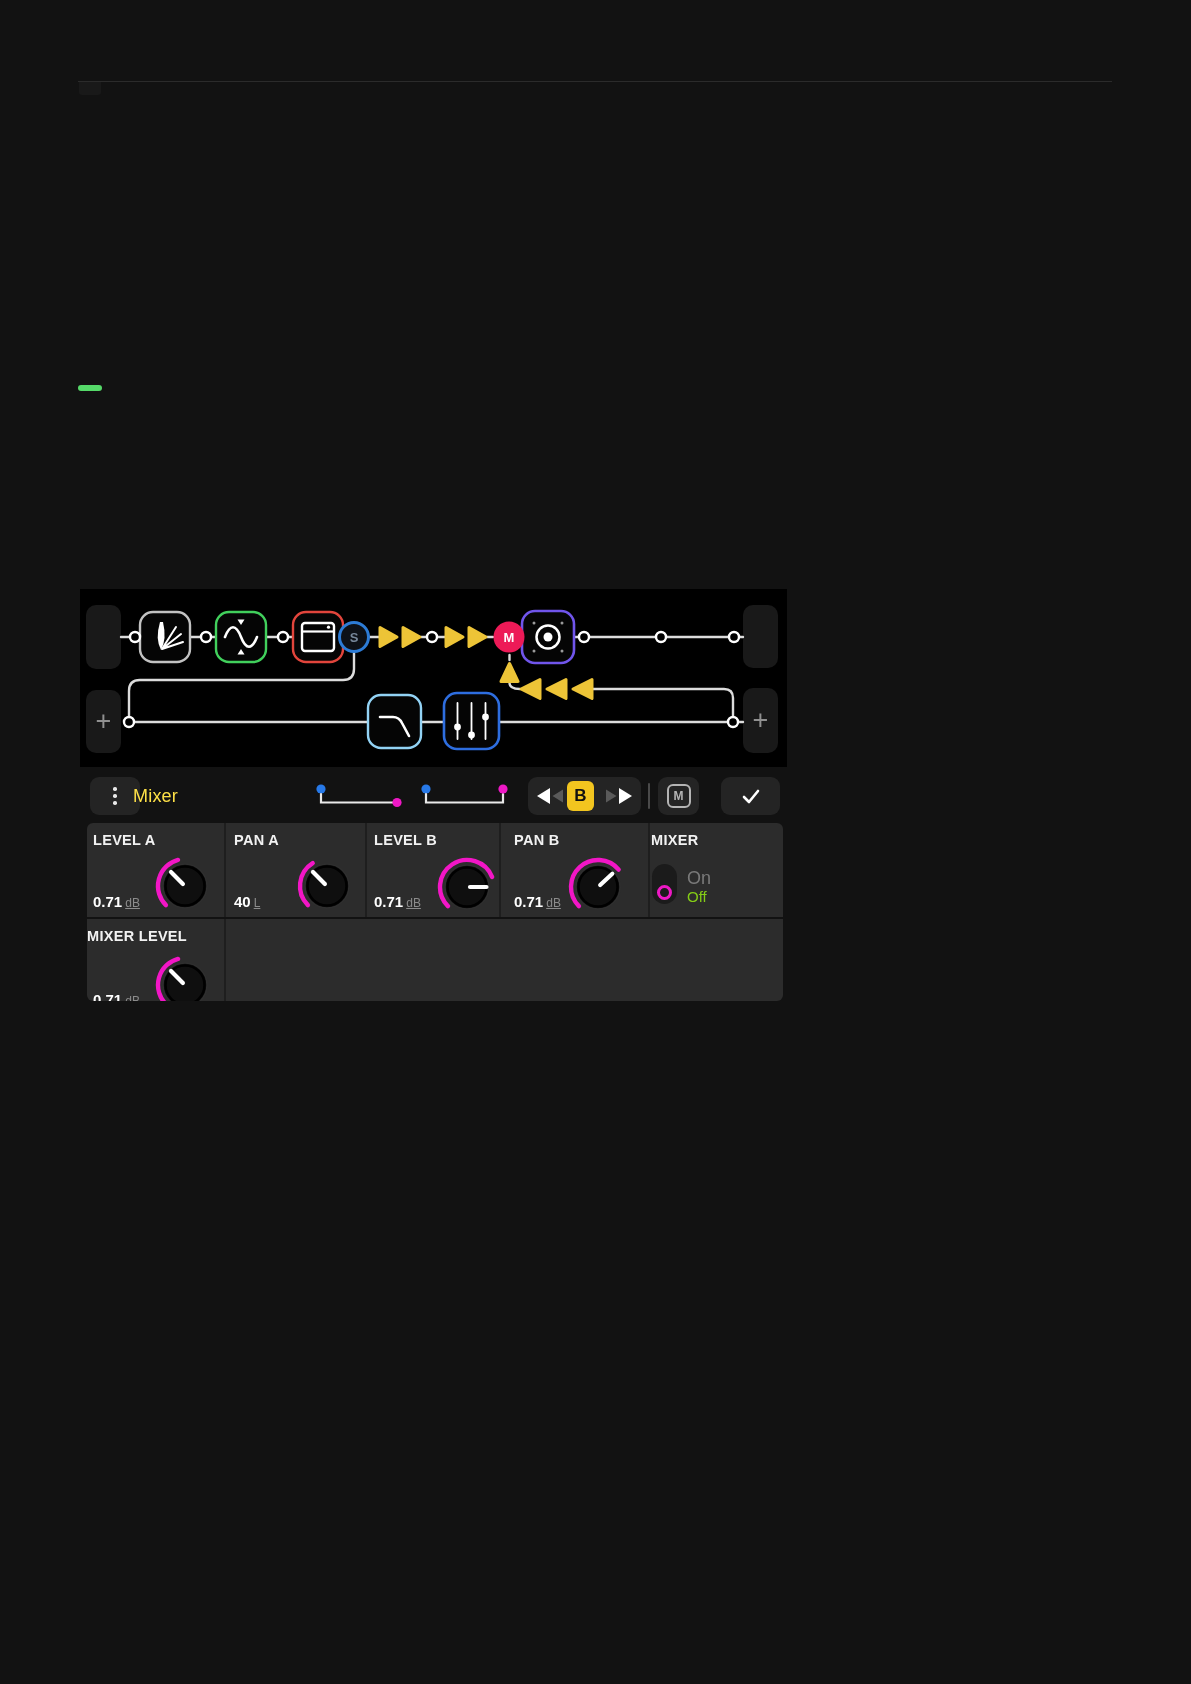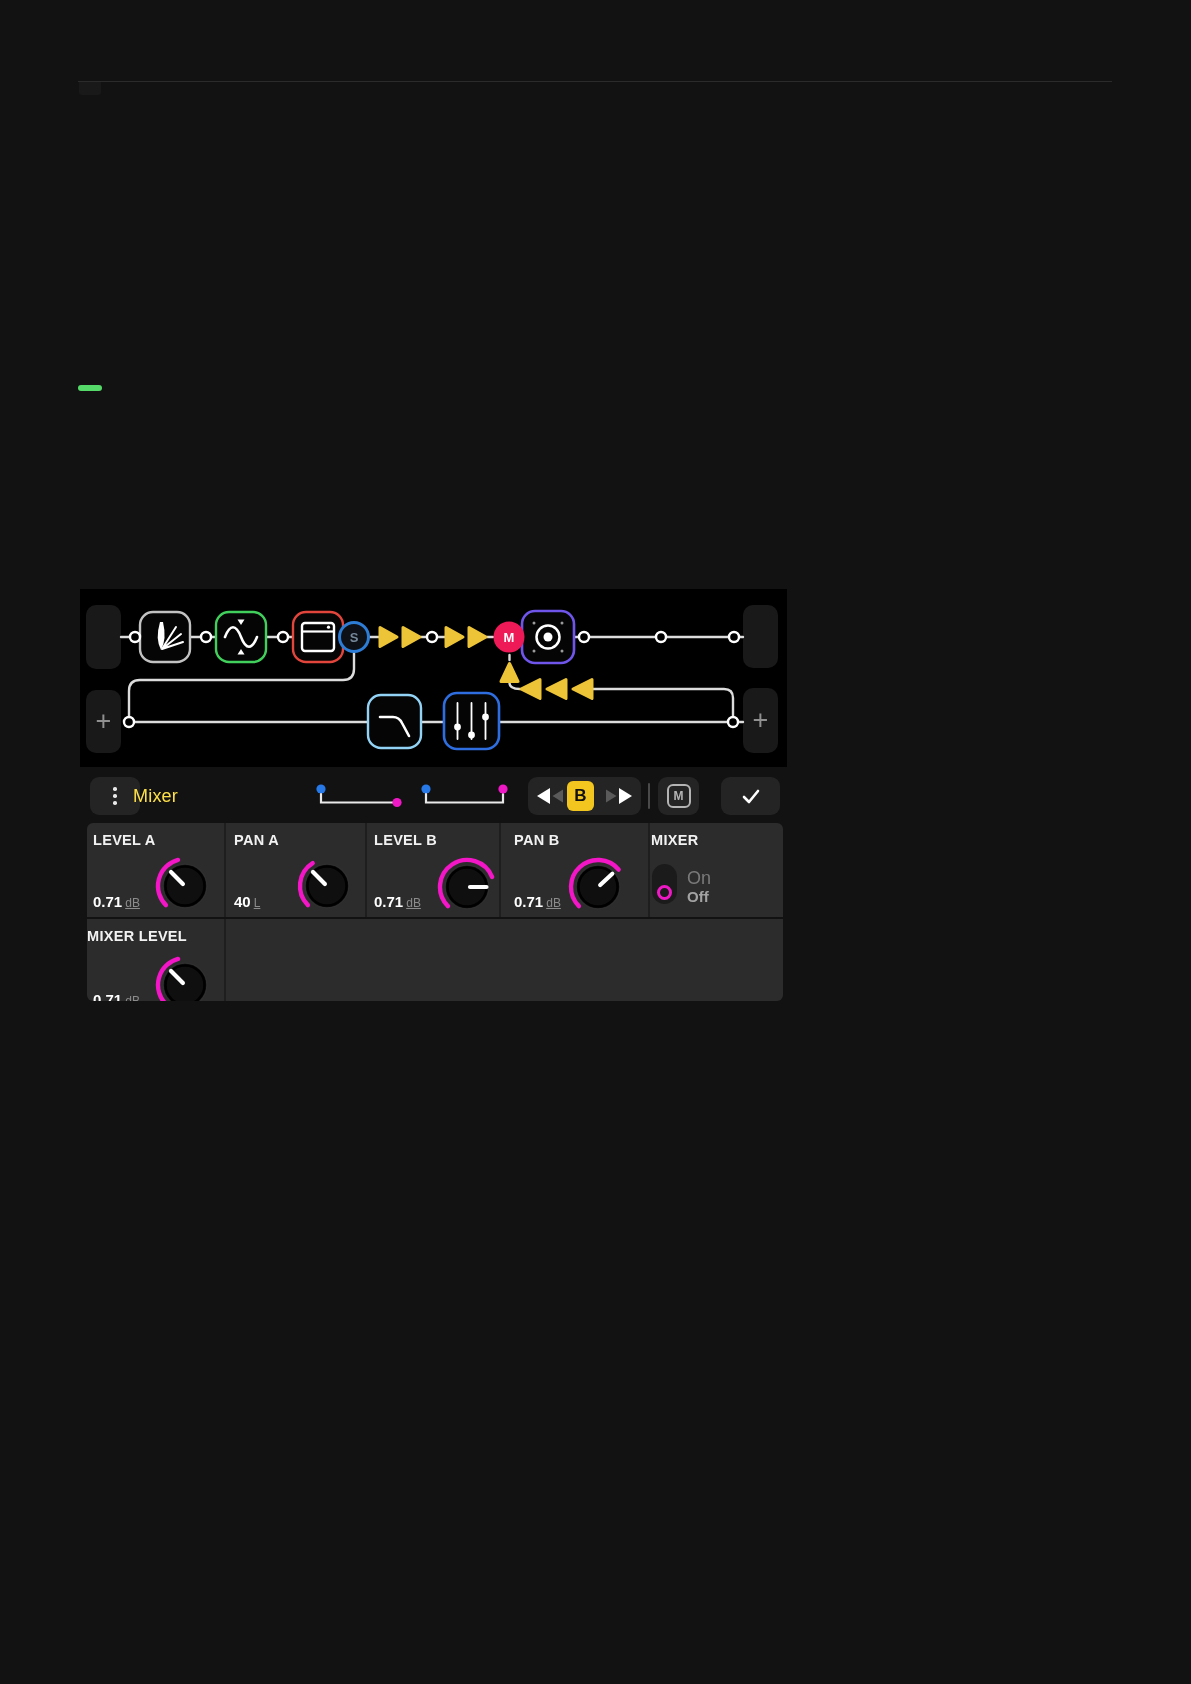--- a/index.html
+++ b/index.html
@@ -34,21 +34,21 @@
   .prow2{top:96px;}
   .col-div{position:absolute;top:0;width:2px;height:94px;background:#1e1e1e;}
   .plabel{position:absolute;top:9px;font-size:14.5px;font-weight:bold;color:#f2f2f2;letter-spacing:.3px;}
   .pvalue{position:absolute;top:70px;font-size:15px;font-weight:bold;color:#fff;}
   .punit{font-size:12px;font-weight:normal;color:#8c8c8c;margin-left:3px;text-decoration:underline;}
   .knob{position:absolute;width:64px;height:64px;}
   
   .phase-pill{position:absolute;left:565px;top:41px;width:25px;height:40px;background:#1b1b1b;border-radius:13px;}
   .phase-ring{position:absolute;left:4.5px;top:21px;width:9px;height:9px;border:3.5px solid #ee18c5;border-radius:50%;background:#1b1b1b;}
   .phase-on{position:absolute;left:600px;top:45px;font-size:18px;color:#7a7a7a;}
-  .phase-off{position:absolute;left:600px;top:65px;font-size:15px;font-weight:bold;color:#a3a3a3;}
+  .phase-off{position:absolute;left:600px;top:65px;font-size:15px;font-weight:normal;color:#84cc16;}
   svg text{font-family:"Liberation Sans","DejaVu Sans",sans-serif;}
 </style>
 </head>
 <body>
 
 <div id="screen">
 
   <div class="abs top-divider"></div>
   <div class="abs top-notch"></div>
   <div class="abs green-dash"></div>

